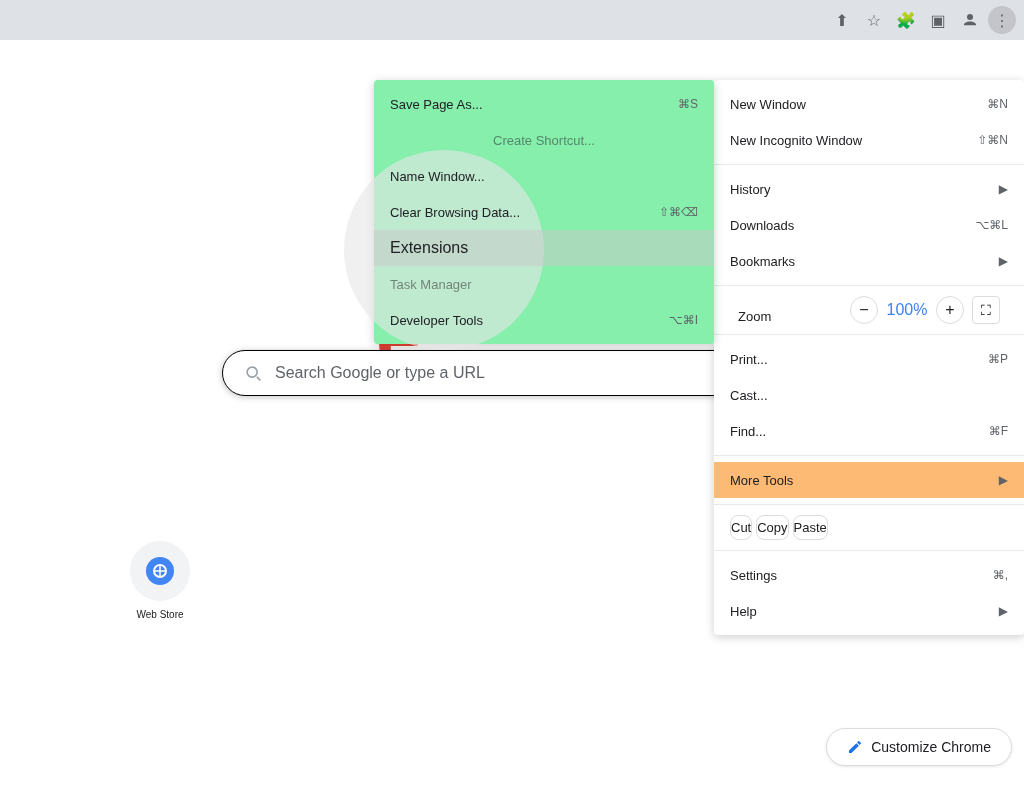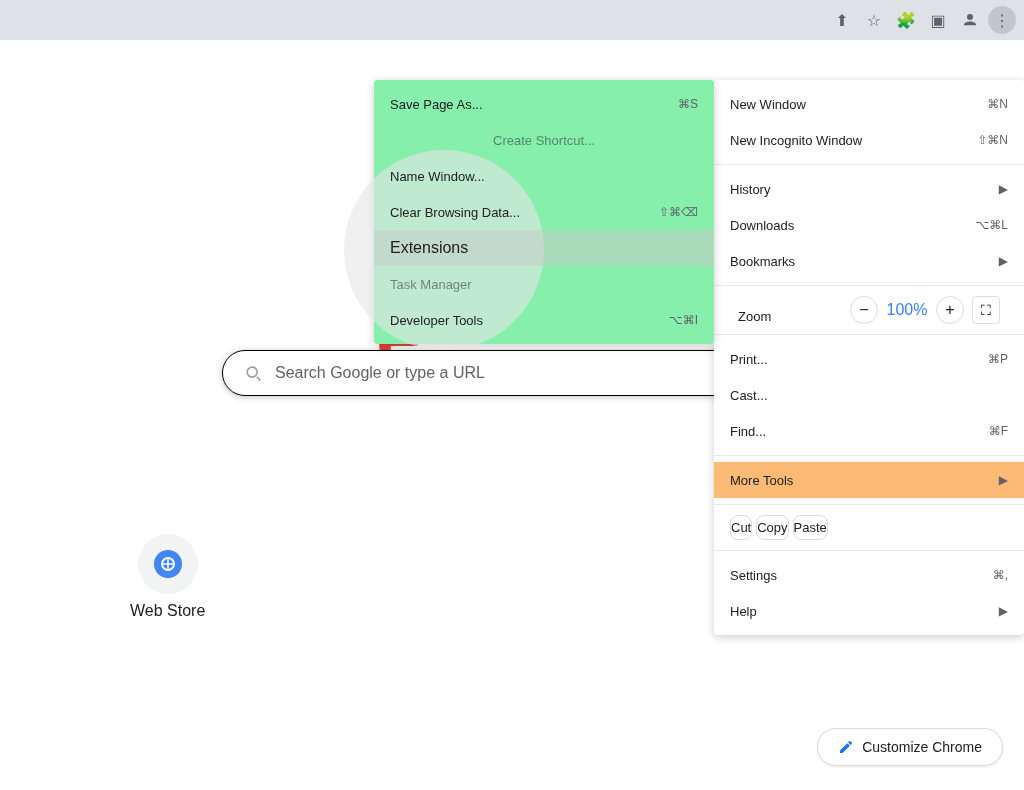--- a/index.html
+++ b/index.html
@@ -118,29 +118,29 @@
       height: 60px;
       border-radius: 50%;
       background: #f1f3f4;
       display: flex;
       align-items: center;
       justify-content: center;
       font-size: 28px;
     }
 
     .webstore-label {
-      font-size: 16px;
+      font-size: 10px;
       color: #202124;
     }
 
     
     .customize-btn {
       position: absolute;
       bottom: 24px;
-      right: 21px;
+      right: 12px;
       background: white;
       border: 1px solid #dadce0;
       border-radius: 20px;
       padding: 10px 20px;
       display: flex;
       align-items: center;
       gap: 8px;
       cursor: pointer;
       font-size: 14px;
       color: #202124;

